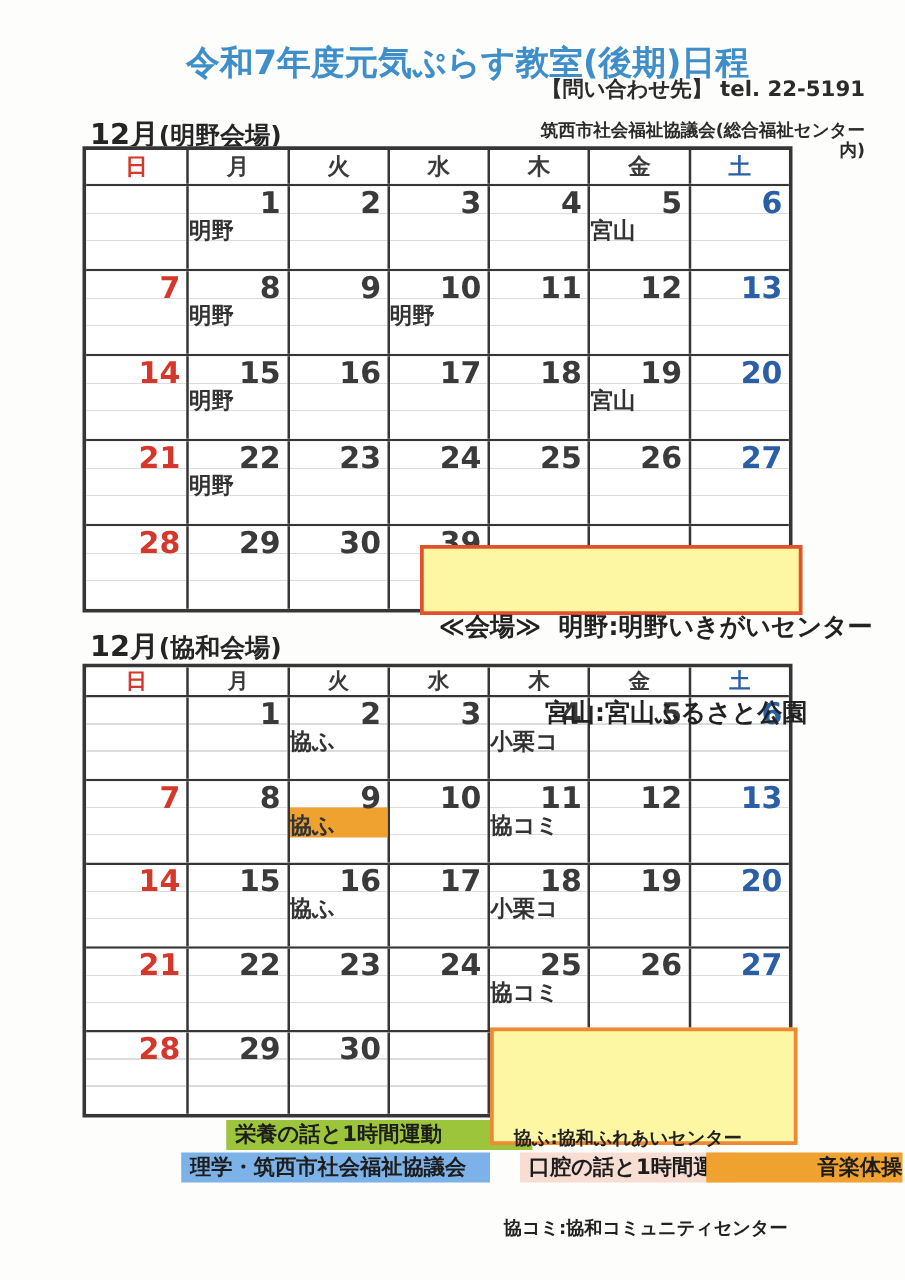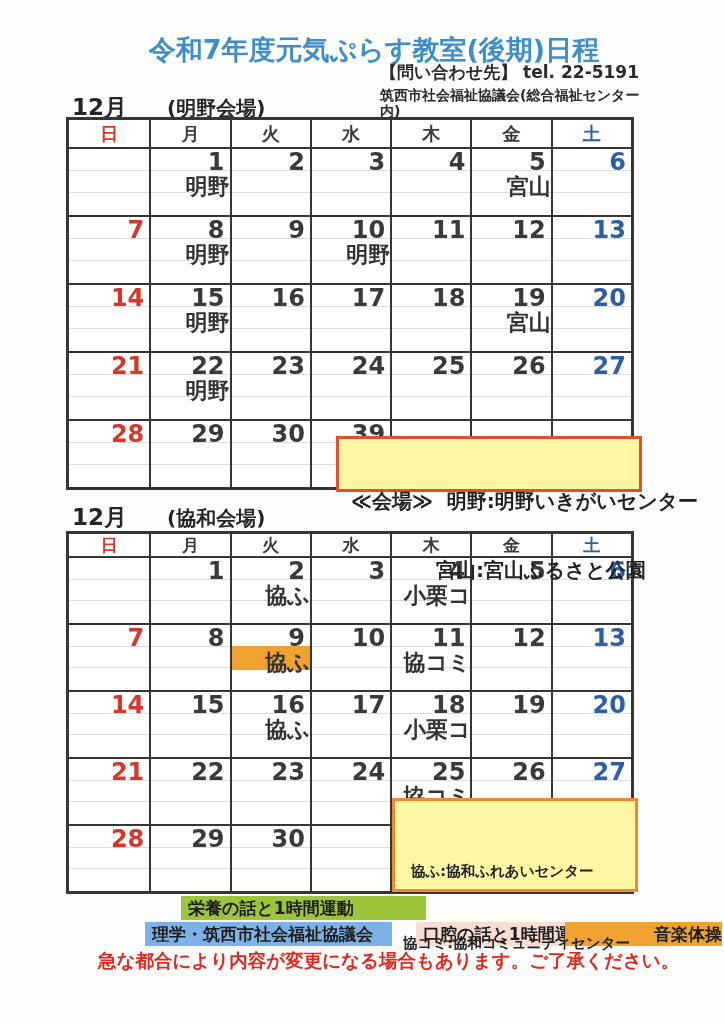--- a/index.html
+++ b/index.html
@@ -3,55 +3,55 @@
 <meta charset="utf-8">
 <style>
   html,body{margin:0;padding:0;background:#e9e9e9;}
   .page{
     position:relative;width:724px;height:1024px;background:#fdfdfc;overflow:hidden;
     font-family:"DejaVu Sans","Liberation Sans",sans-serif;font-weight:bold;color:#2b2b2b;
   }
   
   .title{position:absolute;top:32px;left:0;width:724px;text-align:center;
     font-size:27px;color:#3d8ec9;letter-spacing:0;padding-left:12px;}
-  .contact{position:absolute;top:63px;left:380px;width:312px;text-align:left;line-height:1.15;}
+  .contact{position:absolute;top:63px;left:380px;width:312px;text-align:right;line-height:1.15;}
   .contact .c1{font-size:17px;}
-  .contact .c2{font-size:14px;margin-top:4px;}
+  .contact .c2{font-size:14px;margin-top:14px;}
   .contact .c3{font-size:14px;}
   
-  .cal-heading{position:absolute;left:72px;display:flex;align-items:baseline;gap:40px;color:#252525;text-align:center;}
+  .cal-heading{position:absolute;left:72px;display:flex;align-items:baseline;color:#252525;text-align:center;}
   .cal-heading .month{font-size:23px;}
   .cal-heading .venue{font-size:20px;}
   
   .cal{position:absolute;left:66px;width:568px;border:3px solid #363636;background:#fff;box-sizing:border-box;z-index:1;}
   .cal-row{display:grid;grid-template-columns:repeat(7,1fr);}
   .cal-row + .cal-row{border-top:2px solid #363636;}
   .hcell{text-align:center;color:#3a3a3a;background:#fff;}
   .hcell + .hcell,.dcell + .dcell{border-left:2px solid #363636;}
   .cal1 .hcell{height:27px;line-height:27px;font-size:18px;}
   .cal2 .hcell{height:22px;line-height:22px;font-size:17px;}
   .dcell{position:relative;background-color:#fff;
     background-image:linear-gradient(to bottom,
       transparent 0,transparent calc(33.4% - 1px),#dcdcdc calc(33.4% - 1px),#dcdcdc 33.4%,
       transparent 33.4%,transparent calc(66.7% - 1px),#dcdcdc calc(66.7% - 1px),#dcdcdc 66.7%,
       transparent 66.7%);}
   .cal1 .dcell{height:66px;}
   .cal2 .dcell{height:65px;}
   .date{position:absolute;top:1px;right:5px;font-size:24px;line-height:1.0;color:#3a3a3a;z-index:2;}
   .sun .date,.hcell.sun{color:#d6372b;}
   .sat .date,.hcell.sat{color:#2b5fa5;}
-  .event{position:absolute;top:23px;left:0;right:0;text-align:right;font-size:22px;color:#333;z-index:2;}
+  .event{position:absolute;top:23px;left:0;right:0;text-align:left;font-size:18px;color:#333;z-index:2;}
   .hl{position:absolute;top:21px;left:0;right:0;height:24px;background:#f0a231;z-index:1;}
   
   .legend-box{position:absolute;background:#fdf7a3;box-sizing:border-box;color:#222;z-index:5;}
   .box1{left:336px;top:436px;width:306px;height:56px;border:3px solid #e2512e;
     padding-top:5px;padding-left:12px;font-size:20px;line-height:23px;white-space:pre;}
   .box1 .lb2{padding-left:85px;}
-  .box2{left:392px;top:798px;width:246px;height:94px;border:3px solid #ee8a33;
-    padding-top:10px;padding-left:8px;font-size:14.5px;line-height:24px;white-space:pre;}
+  .box2{left:392px;top:822px;width:246px;height:94px;border:3px solid #ee8a33;
+    padding-top:26px;padding-left:8px;font-size:14.5px;line-height:24px;white-space:pre;}
   .box2 .lb1{padding-left:8px;}
   
   .bar{position:absolute;height:24px;line-height:24px;font-size:17px;color:#1d1d1d;
     box-sizing:border-box;padding-left:7px;z-index:4;}
   .bar-green{left:145px;top:896px;width:245px;background:#9dc53c;margin-left:36px;}
   .bar-blue{left:145px;top:922px;width:247px;background:#7cb2e8;}
   .bar-pink{left:416px;top:922px;width:173px;background:#f8ddd2;}
   .bar-orange{left:565px;top:922px;width:157px;background:#f0a231;text-align:right;padding-left:0;}
   .notice{position:absolute;left:98px;top:948px;font-size:18.5px;color:#e0281e;}
 </style>
@@ -343,15 +343,14 @@
   <div class="bar bar-blue">
     <span>理学・筑西市社会福祉協議会</span>
   </div>
   <div class="bar bar-pink">
     <span>口腔の話と1時間運動</span>
   </div>
   <div class="bar bar-orange">
     <span>音楽体操</span>
   </div>
 
-  <div class="notice">急な都合により内容が変更になる場合もあります。ご了承ください。</div>
 
 </div>
 
 </body></html>

